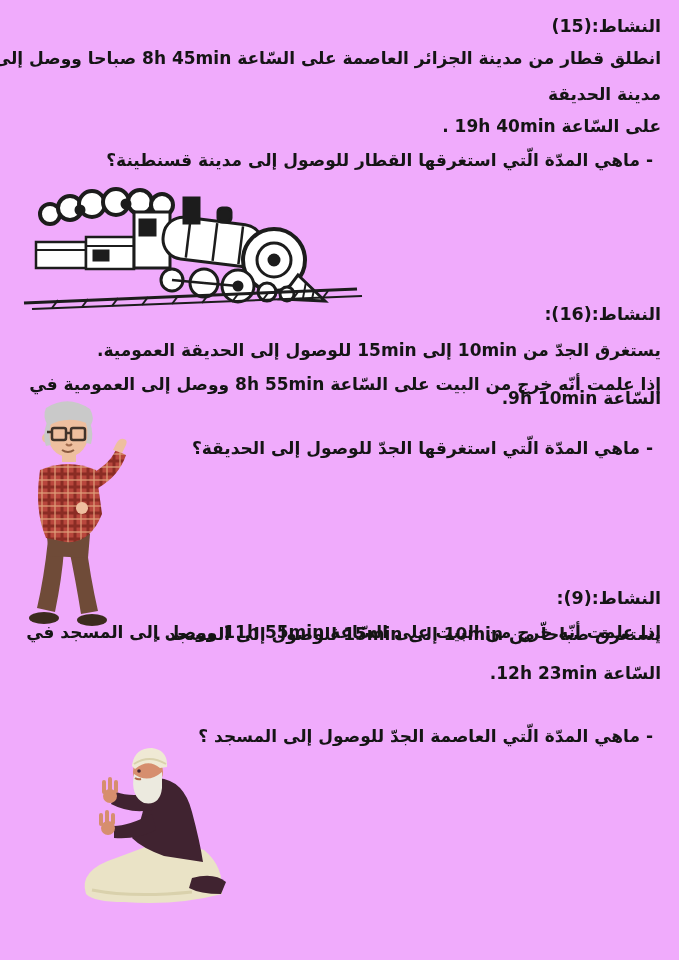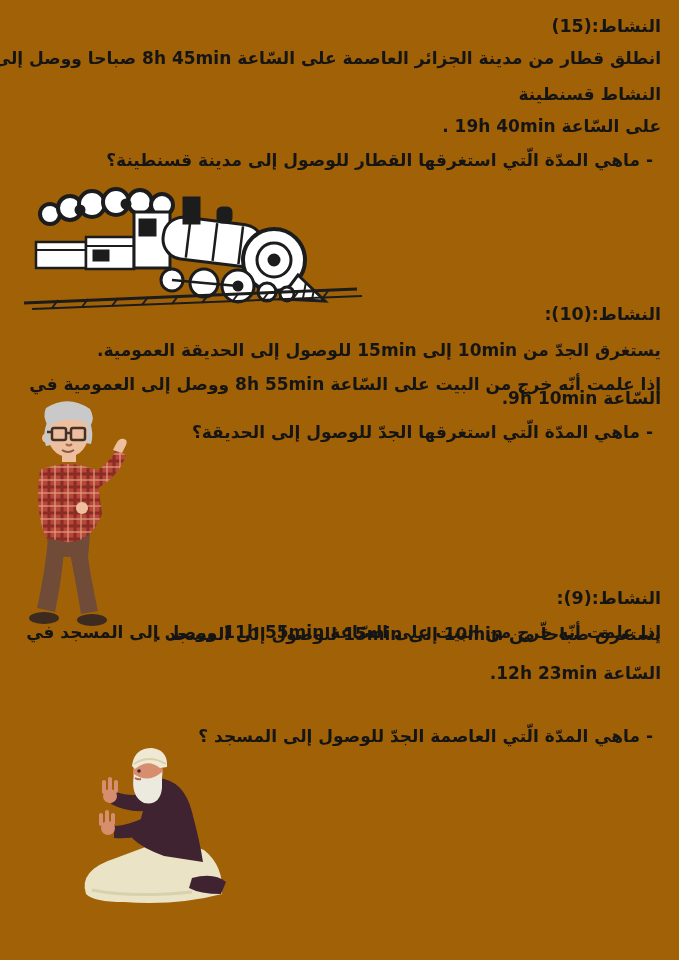--- a/index.html
+++ b/index.html
@@ -1,19 +1,19 @@
 <!DOCTYPE html>
 <html lang="ar"><head>
 <meta charset="utf-8">
 <style>
   html,body{margin:0;padding:0;}
   .page{
     position:relative;
     width:679px;height:960px;
-    background:#a16207;
+    background:#f0abfc;
     overflow:hidden;
     font-family:"DejaVu Sans", sans-serif;
     font-weight:bold;
     color:#151515;
   }
   .tline{
     position:absolute;
     right:18px;
     direction:rtl;
     unicode-bidi:embed;
@@ -28,21 +28,21 @@
   svg{display:block;}
 </style>
 </head>
 <body>
 
 <div class="page">
 
   <section>
     <div class="tline title" style="top:16px">النشاط:(15)</div>
     <div class="tline" style="top:48px">انطلق قطار من مدينة الجزائر العاصمة على السّاعة 8h 45min صباحا ووصل إلى</div>
-    <div class="tline" style="top:84px">النشاط قسنطينة</div>
+    <div class="tline" style="top:84px">مدينة الحديقة</div>
     <div class="tline" style="top:116px">على السّاعة 19h 40min .</div>
     <div class="tline question" style="top:150px">-  ماهي المدّة الّتي استغرقها القطار للوصول إلى مدينة قسنطينة؟</div>
 
     <div class="illus" style="left:22px;top:172px">
       <svg width="345" height="138" viewBox="0 0 345 138">
         <g stroke="#1c1c1c" fill="#ffffff" stroke-width="3">
 
           <g stroke-width="4">
             <circle cx="28" cy="42" r="10"></circle>
               <circle cx="48" cy="36" r="12"></circle>
@@ -101,25 +101,25 @@
           <line x1="210" y1="130" x2="216" y2="122" stroke-width="2"></line>
           <line x1="240" y1="129" x2="246" y2="121" stroke-width="2"></line>
           <line x1="270" y1="128" x2="276" y2="120" stroke-width="2"></line>
           <line x1="300" y1="127" x2="306" y2="119" stroke-width="2"></line>
         </g>
       </svg>
     </div>
   </section>
 
   <section>
-    <div class="tline title" style="top:304px">النشاط:(10):</div>
+    <div class="tline title" style="top:304px">النشاط:(16):</div>
     <div class="tline" style="top:340px">يستغرق الجدّ من 10min إلى 15min للوصول إلى الحديقة العمومية.</div>
     <div class="tline" style="top:374px">إذا علمت أنّه خرج من البيت على السّاعة 8h 55min ووصل إلى العمومية في</div>
     <div class="tline" style="top:388px">السّاعة 9h 10min.</div>
-    <div class="tline question" style="top:422px">-  ماهي المدّة الّتي استغرقها الجدّ للوصول إلى الحديقة؟</div>
+    <div class="tline question" style="top:438px">-  ماهي المدّة الّتي استغرقها الجدّ للوصول إلى الحديقة؟</div>
 
     <div class="illus" style="left:6px;top:392px">
       <svg width="132" height="238" viewBox="0 0 132 238">
         <defs>
           <pattern id="plaid" width="13" height="13" patternUnits="userSpaceOnUse">
             <rect width="13" height="13" fill="#b8463c"></rect>
             <line x1="0" y1="4" x2="13" y2="4" stroke="#8a2c24" stroke-width="3"></line>
             <line x1="4" y1="0" x2="4" y2="13" stroke="#8a2c24" stroke-width="3"></line>
             <line x1="0" y1="10" x2="13" y2="10" stroke="#e0a07a" stroke-width="1.2"></line>
             <line x1="10" y1="0" x2="10" y2="13" stroke="#e0a07a" stroke-width="1.2"></line>

